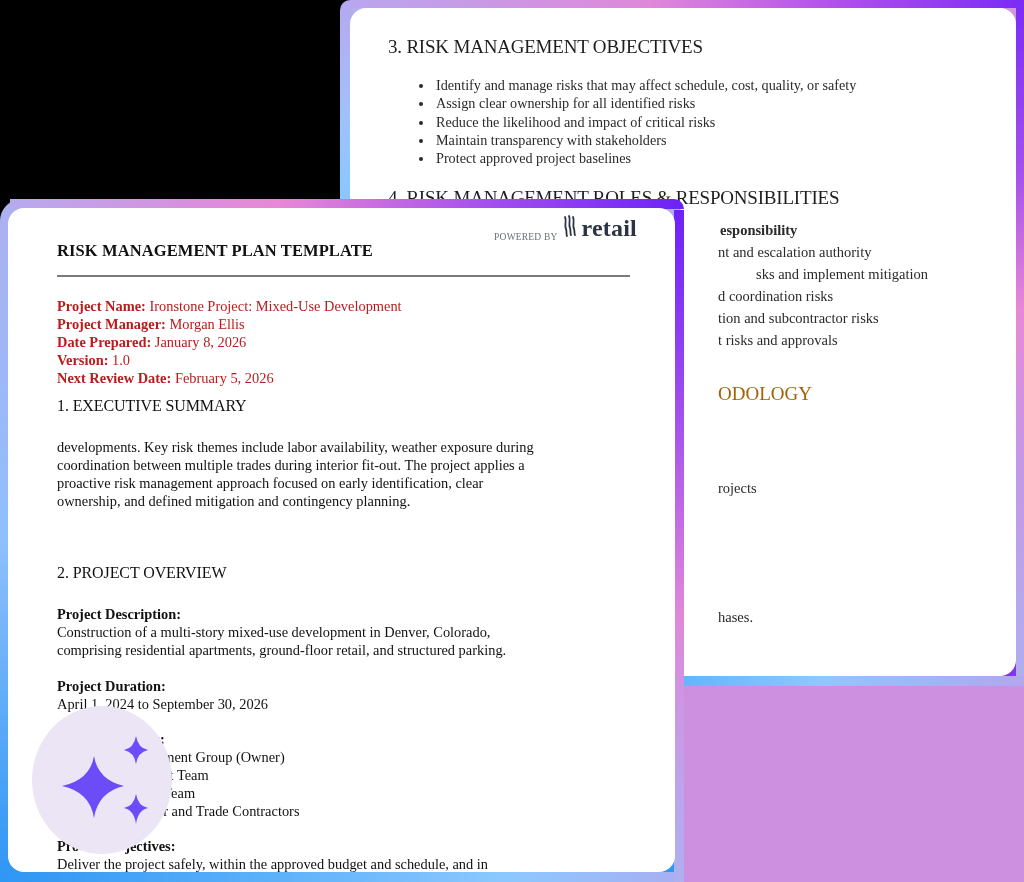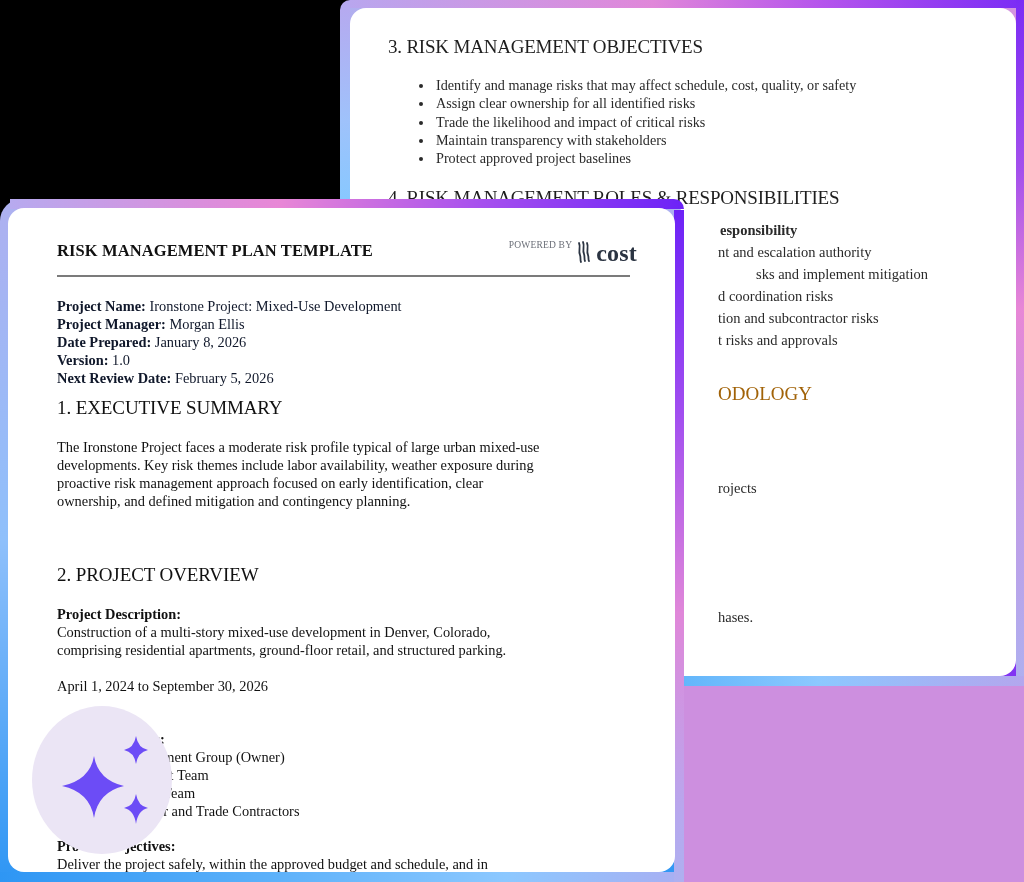--- a/index.html
+++ b/index.html
@@ -168,23 +168,23 @@
     top: 33px;
     font-size: 16.5px;
     font-weight: bold;
     letter-spacing: 0.1px;
     color: #111111;
     white-space: nowrap;
   }
   .brand {
     position: absolute;
     right: 0;
-    top: 32px;
+    top: 6px;
     display: flex;
-    align-items: flex-start;
+    align-items: flex-end;
     gap: 4px;
   }
   .brand-powered {
     font-size: 9.5px;
     color: #6b6f78;
     letter-spacing: 0.2px;
   }
   .brand-logo {
     width: 16px;
     height: 24px;
@@ -202,27 +202,27 @@
     width: 573px;
     height: 1.5px;
     background: #7b7b7b;
   }
   .meta {
     position: absolute;
     left: 0;
     top: 89px;
     font-size: 14.4px;
     line-height: 18px;
-    color: #0f172a;
+    color: #b91c1c;
   }
   .meta .k { font-weight: bold; }
   .sec-h {
     position: absolute;
     left: 0;
-    font-size: 19px;
+    font-size: 16px;
     font-weight: normal;
     color: #111111;
     white-space: nowrap;
     letter-spacing: -0.1px;
   }
   .para {
     position: absolute;
     left: 0;
     width: 585px;
     font-size: 14.4px;
@@ -255,21 +255,21 @@
   <div class="back-frame-left"></div>
   <div class="back-frame-right"></div>
   <div class="back-frame-bottom-band"></div>
 
   <div class="back-card">
     <div class="back-content">
       <h2 class="back-h">3. RISK MANAGEMENT OBJECTIVES</h2>
       <ul class="back-list">
         <li>Identify and manage risks that may affect schedule, cost, quality, or safety</li>
         <li>Assign clear ownership for all identified risks</li>
-        <li>Trade the likelihood and impact of critical risks</li>
+        <li>Reduce the likelihood and impact of critical risks</li>
         <li>Maintain transparency with stakeholders</li>
         <li>Protect approved project baselines</li>
       </ul>
       <h2 class="back-h back-h2">4. RISK MANAGEMENT ROLES &amp; RESPONSIBILITIES</h2>
 
       <div class="back-frag" style="left:332px; top:186px; font-weight:bold;">esponsibility</div>
       <div class="back-frag" style="left:330px; top:208px;">nt and escalation authority</div>
       <div class="back-frag" style="left:330px; top:230px;margin-left:38px;">sks and implement mitigation</div>
       <div class="back-frag" style="left:330px; top:252px;text-align:center;">d coordination risks</div>
       <div class="back-frag" style="left:330px; top:274px;">tion and subcontractor risks</div>
@@ -292,51 +292,52 @@
 
       <div class="brand">
         <span class="brand-powered">POWERED BY</span>
         <span>
           <svg class="brand-logo" viewBox="0 0 16 24" width="16" height="24">
             <path d="M3 3 C5 7, 2 11, 4 15 C5 18, 4 20, 5 22" stroke="#2b3442" stroke-width="1.8" fill="none" stroke-linecap="round"></path>
             <path d="M7 2 C9 6, 6 10, 8 14 C9 17, 8 19, 9 21" stroke="#2b3442" stroke-width="1.8" fill="none" stroke-linecap="round"></path>
             <path d="M11 3 C13 7, 10 11, 12 15 C13 18, 12 20, 13 21" stroke="#2b3442" stroke-width="1.8" fill="none" stroke-linecap="round"></path>
           </svg>
         </span>
-        <span class="brand-name">cost</span>
+        <span class="brand-name">retail</span>
       </div>
 
       <div class="rule"></div>
 
       <div class="meta">
         <div><span class="k">Project Name:</span><span> Ironstone Project: Mixed-Use Development</span></div>
         <div><span class="k">Project Manager:</span><span> Morgan Ellis</span></div>
         <div><span class="k">Date Prepared:</span><span> January 8, 2026</span></div>
         <div><span class="k">Version:</span><span> 1.0</span></div>
         <div><span class="k">Next Review Date:</span><span> February 5, 2026</span></div>
       </div>
 
       <div class="sec-h" style="top:189px;">1. EXECUTIVE SUMMARY</div>
 
       <div class="para" style="top:230px;">
-        <div>The Ironstone Project faces a moderate risk profile typical of large urban mixed-use</div>
         <div>developments. Key risk themes include labor availability, weather exposure during</div>
+        <div>coordination between multiple trades during interior fit-out. The project applies a</div>
         <div>proactive risk management approach focused on early identification, clear</div>
         <div>ownership, and defined mitigation and contingency planning.</div>
       </div>
 
       <div class="sec-h" style="top:356px;">2. PROJECT OVERVIEW</div>
 
       <div class="para" style="top:397px;">
         <span class="k">Project Description:</span>
         <div>Construction of a multi-story mixed-use development in Denver, Colorado,</div>
         <div>comprising residential apartments, ground-floor retail, and structured parking.</div>
       </div>
 
       <div class="para" style="top:469px;">
+        <span class="k">Project Duration:</span>
         <div>April 1, 2024 to September 30, 2026</div>
       </div>
 
       <div class="para stakeholders" style="top:522px;">
         <div style="padding-left:91px; font-weight:bold;">rs:</div>
         <div style="padding-left:99px;">oment Group (Owner)</div>
         <div style="padding-left:99px;">ent Team</div>
         <div style="padding-left:99px;">t Team</div>
         <div style="padding-left:99px;">or and Trade Contractors</div>
       </div>

